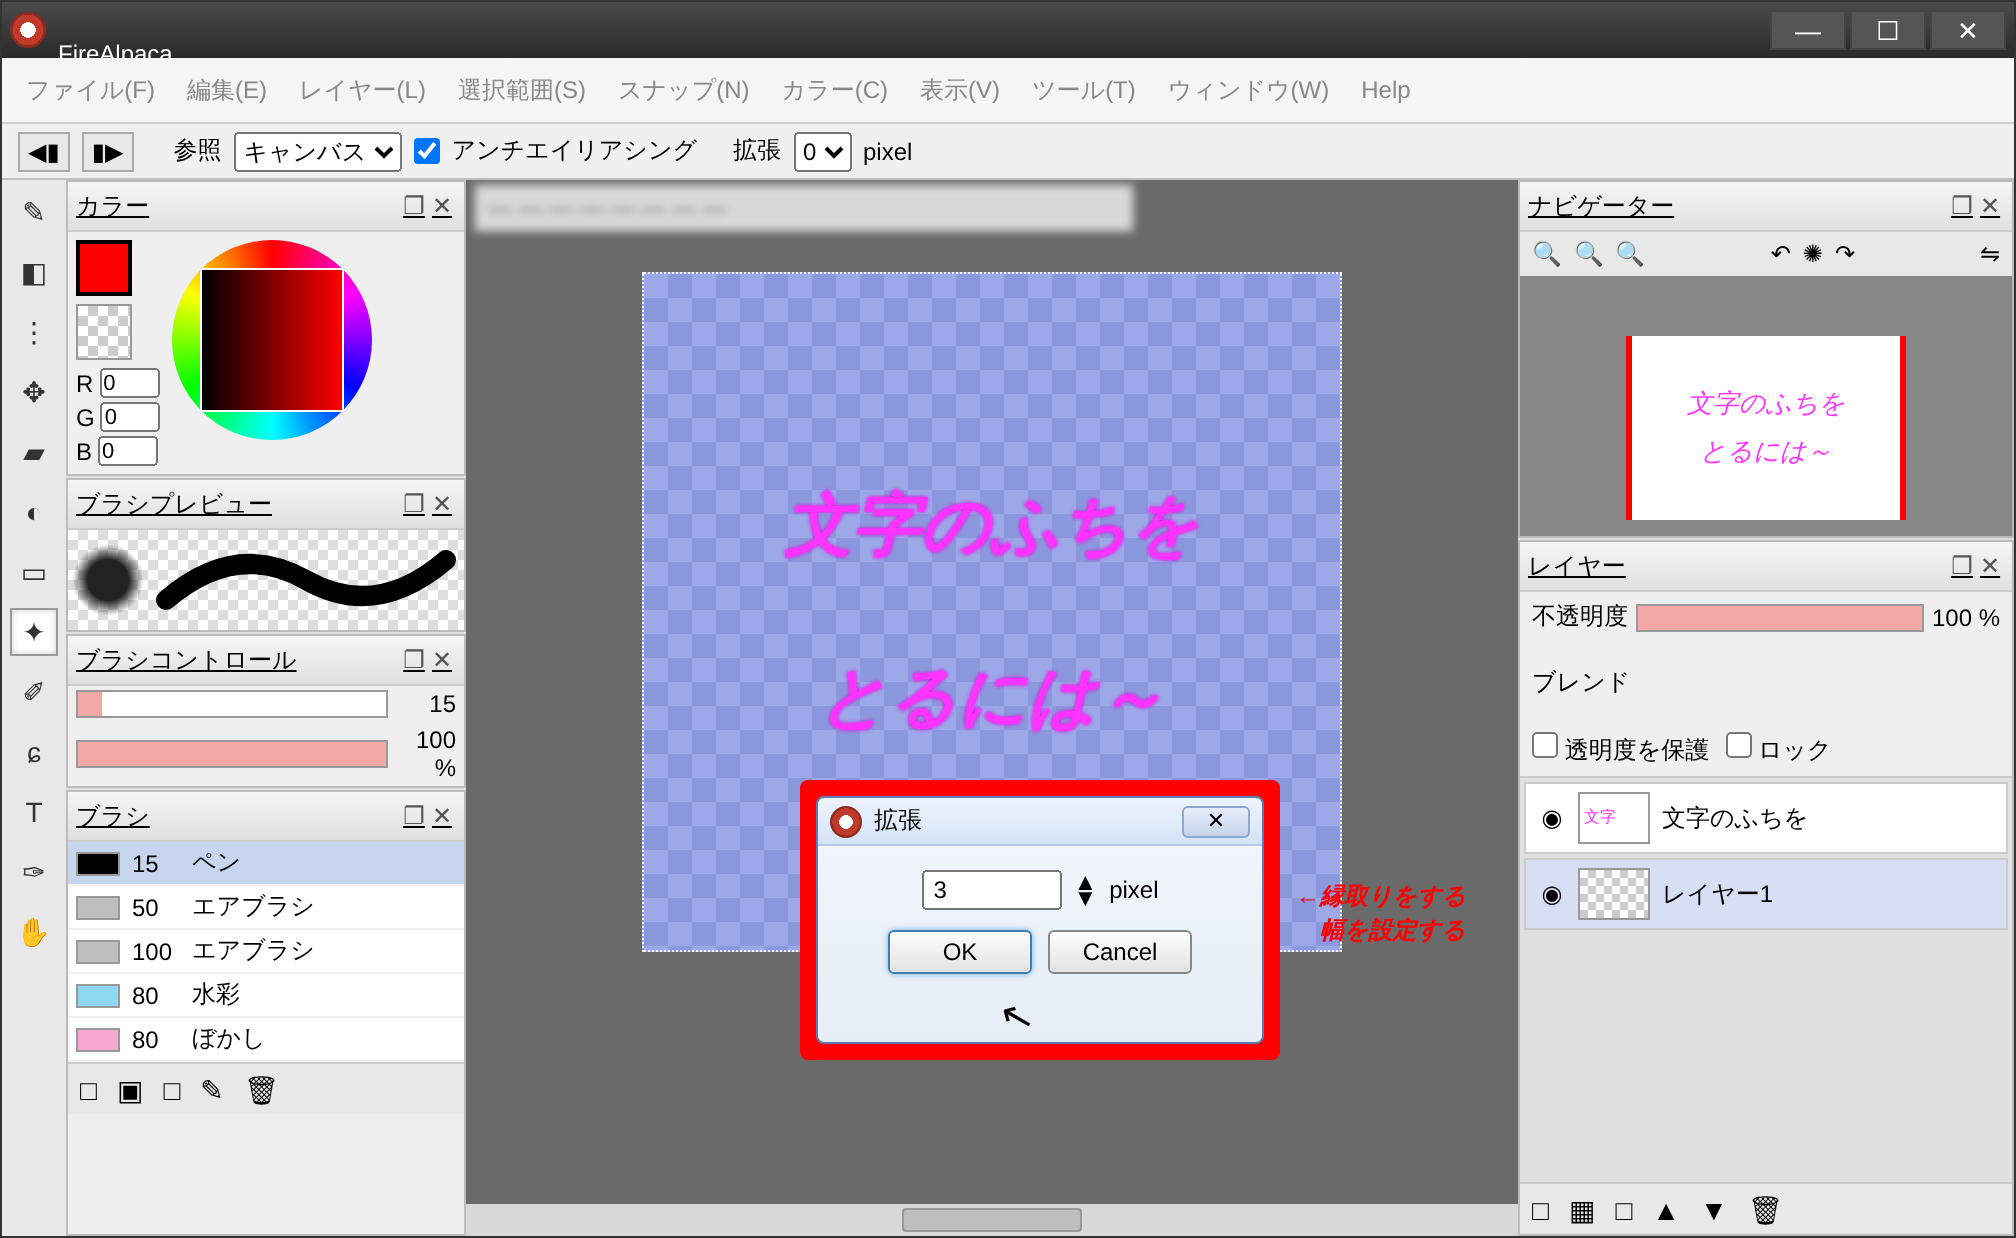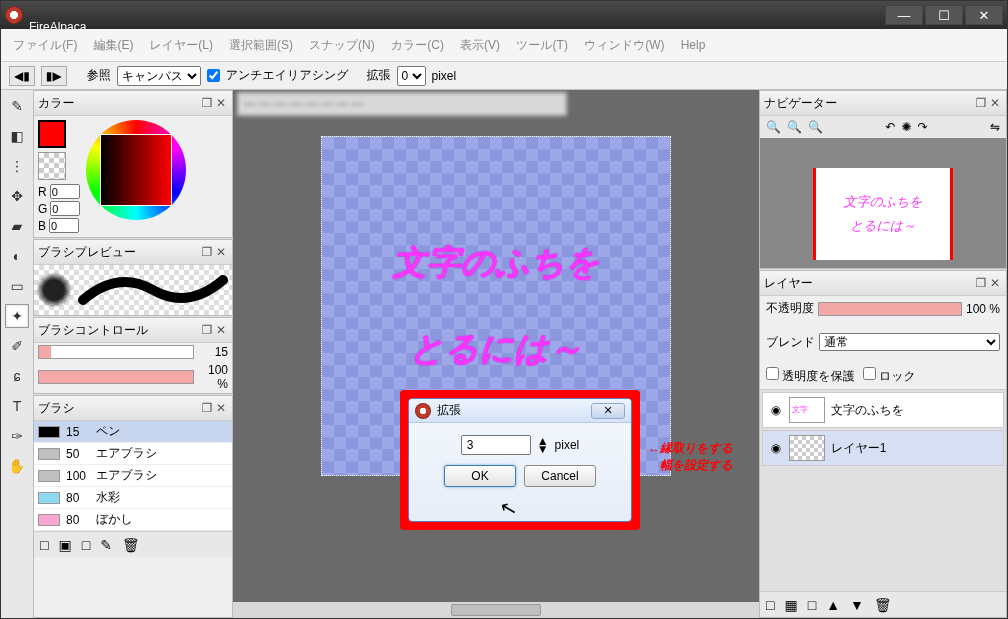--- a/index.html
+++ b/index.html
@@ -23,21 +23,21 @@
 .optionbar input[type=checkbox] { vertical-align: middle; }
 
 .body { flex: 1; display: flex; background: #e0e0e0; min-height: 0; }
 
 .toolbar { width: 32px; background: #e8e8e8; display: flex; flex-direction: column; align-items: center; padding: 4px 0; gap: 6px; }
 .tool { width: 24px; height: 24px; display: flex; align-items: center; justify-content: center; font-size: 14px; color: #333; }
 .tool.sel { background: #fff; border: 1px solid #999; box-shadow: inset 0 0 3px rgba(0,0,0,0.2); }
 
 .left-panels { width: 200px; display: flex; flex-direction: column; gap: 1px; }
 .panel { background: #efefef; border: 1px solid #bbb; }
-.panel-head { height: 18px; background: linear-gradient(#f5f5f5, #e0e0e0); display: flex; align-items: center; padding: 12px 4px; font-size: 11px; border-bottom: 1px solid #ccc; }
+.panel-head { height: 18px; background: linear-gradient(#f5f5f5, #e0e0e0); display: flex; align-items: center; padding: 12px 4px; font-size: 11px; border-bottom: 1px solid #ccc; text-decoration: underline; }
 .panel-head .spacer { flex: 1; }
 .panel-head .pbtn { width: 14px; text-align: center; color: #555; cursor: pointer; }
 
 .color-body { display: flex; padding: 4px; gap: 6px; }
 .swatches { display: flex; flex-direction: column; gap: 4px; }
 .swatch-fg { width: 28px; height: 28px; background: #ff0000; border: 2px solid #000; }
 .swatch-bg { width: 28px; height: 28px; background:
   linear-gradient(45deg,#ccc 25%,transparent 25%,transparent 75%,#ccc 75%),
   linear-gradient(45deg,#ccc 25%,#fff 25%,#fff 75%,#ccc 75%);
   background-size: 10px 10px; background-position: 0 0, 5px 5px; border: 1px solid #999; }
@@ -346,21 +346,20 @@
         <div class="layer-ctrl">
           <div class="row">
             <span>不透明度</span>
             <div class="slider-track" style="flex:1">
                 <div class="slider-fill" style="width:100%"></div>
               </div>
             <span>100 %</span>
           </div>
           <div class="row">
             <span>ブレンド</span>
-            <select style="flex:1"><option>通常</option></select>
           </div>
           <div class="row" style="gap:8px">
             <label><input type="checkbox" style=""> <span>透明度を保護</span></label>
             <label><input type="checkbox" style=""> <span>ロック</span></label>
           </div>
         </div>
         <div class="layer-list" id="layerlist">
             <div class="layer-item">
               <div class="layer-eye">◉</div>
               <div class="layer-thumb text"></div>

